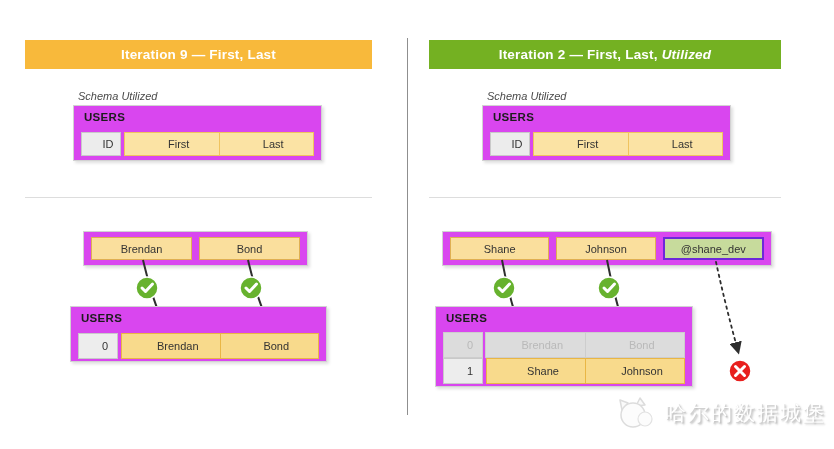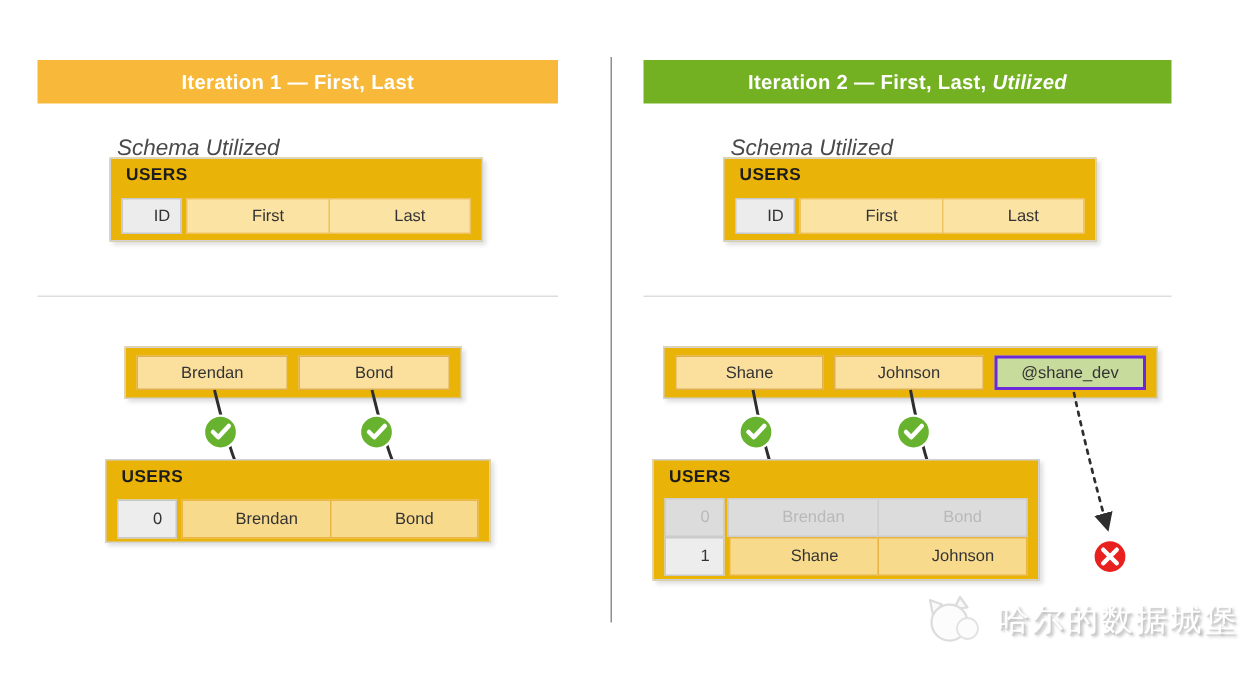--- a/index.html
+++ b/index.html
@@ -10,23 +10,23 @@
   .panel-right{left:409px;}
   .divider{position:absolute;left:407px;top:38px;width:1px;height:377px;background:#8f8f8f;}
 
   .banner{position:absolute;top:40px;height:29px;display:flex;align-items:center;justify-content:center;
           color:#ffffff;font-weight:bold;font-size:13.5px;letter-spacing:.2px;}
   .banner-yellow{left:25px;width:347px;background:#F8B93B;}
   .banner-green{left:20px;width:352px;background:#74B122;}
   .banner .ital{font-style:italic;white-space:pre;}
   .banner .pref{white-space:pre;}
 
-  .schema-label{position:absolute;left:78px;top:90px;font-style:italic;font-size:15px;color:#4a4a4a;}
+  .schema-label{position:absolute;left:78px;top:90px;font-style:italic;font-size:11px;color:#4a4a4a;}
 
-  .box{position:absolute;background:#eab308;border:1px solid #d2d2d2;
+  .box{position:absolute;background:#d946ef;border:1px solid #d2d2d2;
        box-shadow:2px 2px 3px rgba(0,0,0,.13);box-sizing:border-box;}
   .schema-box{left:73px;top:105px;width:249px;height:56px;}
   .table-title{position:absolute;left:10px;top:5px;font-weight:bold;font-size:11.5px;color:#1c1c1c;letter-spacing:.3px;}
   .trow{position:absolute;left:7px;right:7px;display:flex;}
   .schema-box .trow{top:26px;height:24px;}
   .cell{height:100%;display:flex;align-items:center;justify-content:center;
         font-size:11px;color:#333;box-sizing:border-box;padding-left:14px;}
   .cell.id{width:40px;flex:none;margin-right:3px;background:#ECECEC;border:1px solid #C9C9C9;}
   .cell.y1{flex:1;background:#FBE3A4;border:1px solid #EFC35F;}
   .cell.y1 + .cell.y1{margin-left:-1px;}
@@ -63,21 +63,21 @@
 </head>
 <body>
 
 <div class="canvas">
 
   <div class="divider"></div>
 
   <section class="panel panel-left">
 
     <div class="banner banner-yellow">
-      <span class="pref">Iteration 1 — First, Last</span>
+      <span class="pref">Iteration 9 — First, Last</span>
         <span class="ital"></span>
     </div>
 
     <div class="schema-label">Schema Utilized</div>
 
     <div class="box schema-box">
       <div class="table-title">USERS</div>
       <div class="trow">
         <div class="cell id">ID</div>
         <div class="cell y1">First</div>

